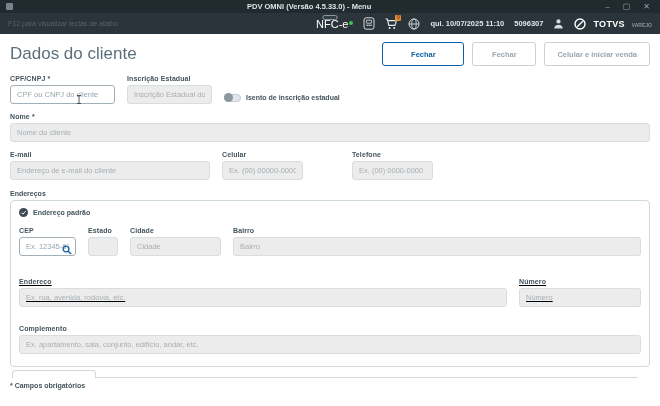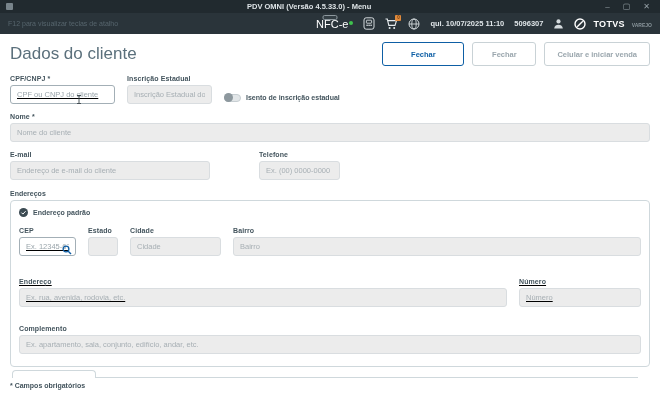--- a/index.html
+++ b/index.html
@@ -36,21 +36,21 @@
   .actions { margin-left:auto; display:flex; gap:8px; }
   .btn { height:21px; border-radius:3px; background:#fff; font-size:7.5px; font-weight:700;
     display:flex; align-items:center; justify-content:center; padding:11px 12px; cursor:pointer; }
   .btn-outline-primary { border:1px solid #0e5fa5; color:#0e5fa5; min-width:82px; }
   .btn-disabled { border:1px solid #c9d2d6; color:#9aa6ad; cursor:default; }
   .btn-disabled.mid { min-width:64px; }
   
   .row { display:flex; gap:12px; }
   .field { display:flex; flex-direction:column; }
   .flabel { font-size:7px; font-weight:700; color:#43545d; margin-bottom:3px; letter-spacing:.1px; }
-  .inwrap { position:relative; display:flex; align-items:flex-end;text-decoration:underline; }
+  .inwrap { position:relative; display:flex; align-items:flex-end; }
   input.tin {
     height:19px; width:100%; border-radius:3px; border:1px solid #a3afb6; background:#fff;
     font-family:"Liberation Sans",sans-serif; font-size:7.5px; color:#42515a; padding:0 6px; outline:none;
   }
   input.tin::placeholder { color:#9aa5ab; opacity:1; }
   input.tin:disabled { background:#ececec; border-color:#d9dde0; }
   input.tin:disabled::placeholder { color:#a7afb4; }
   .mb1 { margin-bottom:9px; } .mb2 { margin-bottom:10px; }
   .w-cpf { width:105px; } .w-ie { width:85px; } .w-full { flex:1; }
   .w-email { width:200px; } .w-cel { width:81px; } .w-tel { width:81px;margin-left:37px; }
@@ -179,20 +179,24 @@
       <span class="flabel">Nome *</span>
       <input class="tin" type="text" disabled="" placeholder="Nome do cliente" style="">
     </div>
   </div>
 
   <div class="row mb2">
     <div class="field w-email">
       <span class="flabel">E-mail</span>
       <input class="tin" type="text" disabled="" placeholder="Endereço de e-mail do cliente" style="">
     </div>
+    <div class="field w-cel">
+      <span class="flabel">Celular</span>
+      <input class="tin" type="text" disabled="" placeholder="Ex. (00) 00000-0000" style="">
+    </div>
     <div class="field w-tel">
       <span class="flabel">Telefone</span>
       <input class="tin" type="text" disabled="" placeholder="Ex. (00) 0000-0000" style="">
     </div>
   </div>
 
   <div class="section-label">Endereços</div>
   <div class="addr-box">
 
     <div class="default-row">

